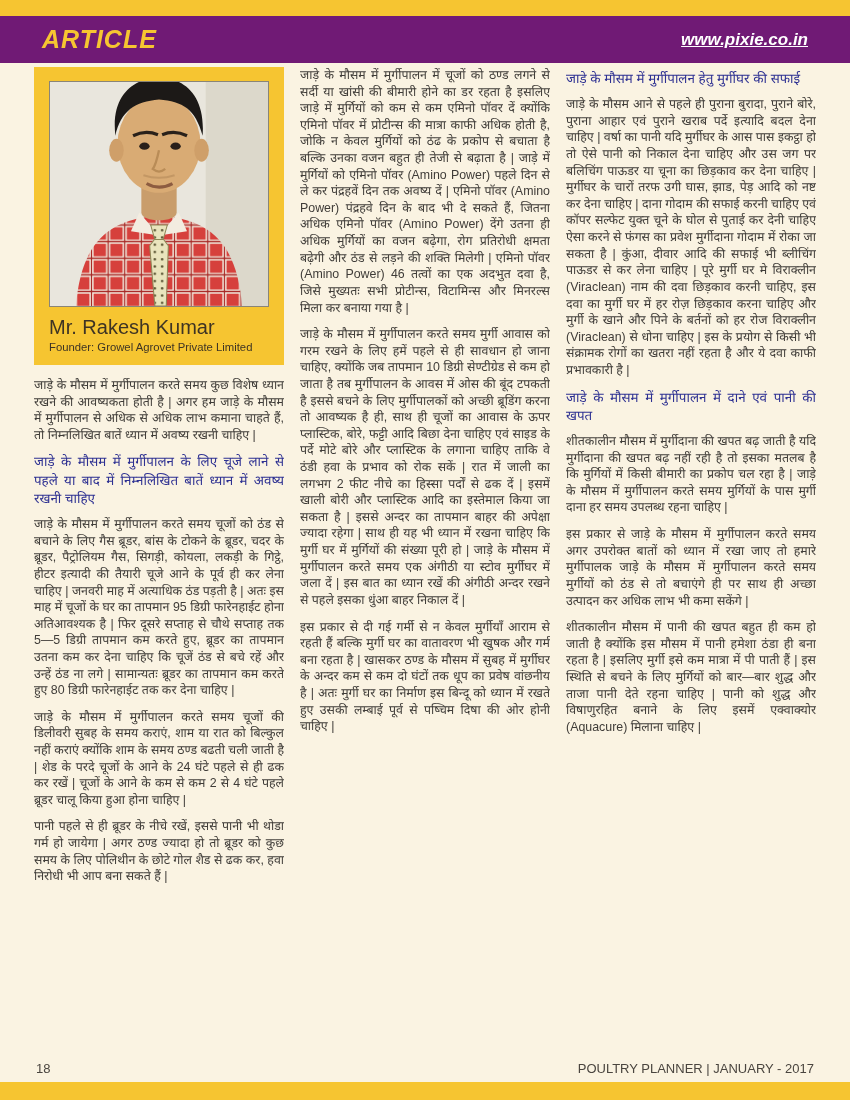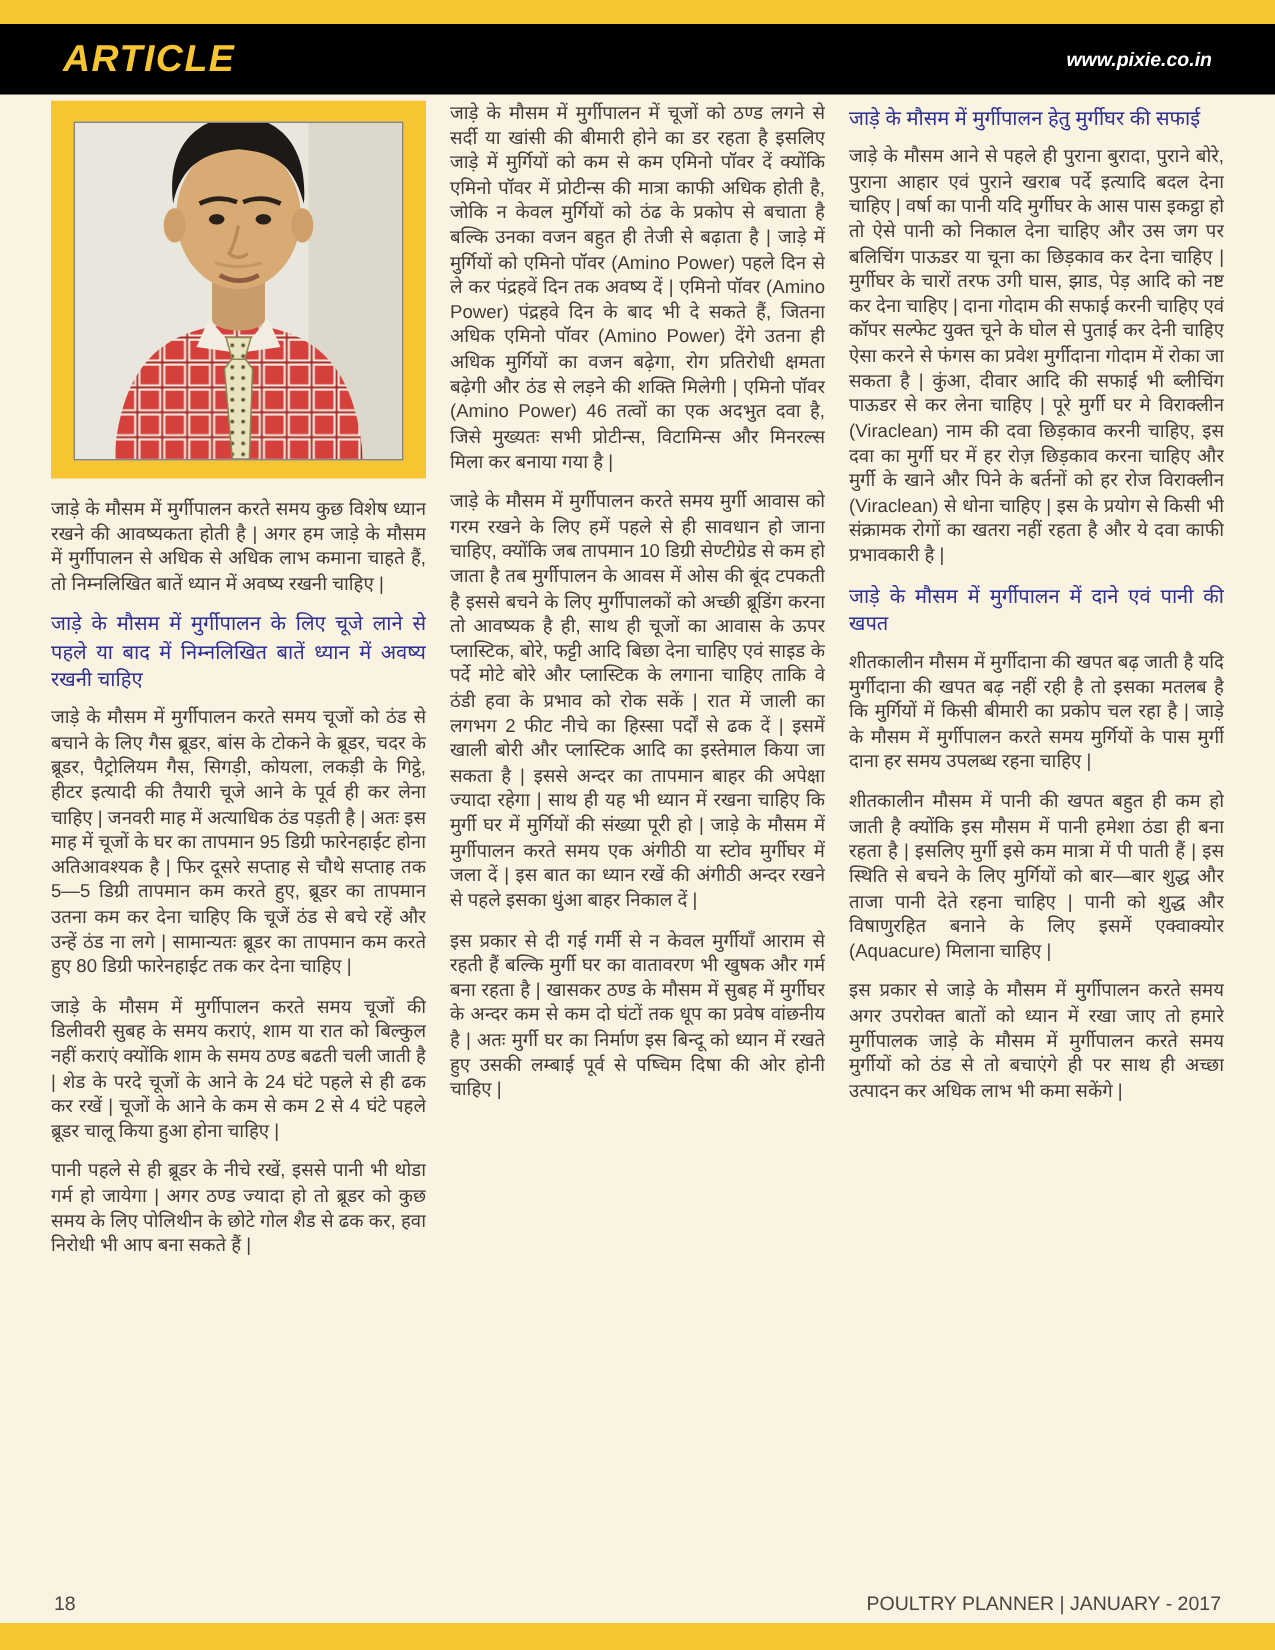--- a/index.html
+++ b/index.html
@@ -4,30 +4,31 @@
 <style>
   html,body{margin:0;padding:0;background:#888;}
   .page{
     position:relative;width:850px;height:1100px;margin:0 auto;
     background:#faf3e2;overflow:hidden;
     font-family:"Liberation Sans","DejaVu Sans",sans-serif;
   }
   
   .bar-top{height:16px;background:#f6c531;}
   .masthead{
-    height:47px;background:#000000;display:flex;align-items:center;
+    height:47px;background:#701a75;display:flex;align-items:center;
     padding:0 42px;box-sizing:border-box;
   }
   .article-tag{
     color:#f6c531;font-size:25px;font-weight:bold;font-style:italic;
     letter-spacing:1px;
   }
   .site-url{
-    margin-left:auto;color:#ffffff;font-size:13px;font-weight:bold;
+    margin-left:auto;color:#ffffff;font-size:17px;font-weight:bold;
     font-style:italic;
+    text-decoration:underline;
   }
   
   .title{
     margin:14px 0 10px;text-align:center;color:#2e3192;
     font-size:31px;font-weight:bold;word-spacing:10px;letter-spacing:.5px;
   }
   
   .content{
     display:flex;gap:16px;padding:4px 34px 0;box-sizing:border-box;
     height:918px;
@@ -121,41 +122,45 @@
             <path d="M108 65 q12 -5 24 1" stroke="#2a211a" stroke-width="3" fill="none"></path>
             <ellipse cx="91" cy="76" rx="5" ry="3.4" fill="#2a201a"></ellipse>
             <ellipse cx="121" cy="76" rx="5" ry="3.4" fill="#2a201a"></ellipse>
 
             <path d="M105 80 q-3 14 -6 18 q6 5 12 0" stroke="#b98c57" stroke-width="2.2" fill="none"></path>
 
             <path d="M93 112 q12 7 25 0" stroke="#8d5c40" stroke-width="3" fill="none"></path>
             <path d="M90 104 q15 5 30 0" stroke="#c39764" stroke-width="2" fill="none"></path>
           </svg>
         </div>
+        <figcaption>
+          <div class="author-name">Mr. Rakesh Kumar</div>
+          <div class="author-role">Founder: Growel Agrovet Private Limited</div>
+        </figcaption>
       </figure>
       <p>जाड़े के मौसम में मुर्गीपालन करते समय कुछ विशेष ध्यान रखने की आवष्यकता होती है | अगर हम जाड़े के मौसम में मुर्गीपालन से अधिक से अधिक लाभ कमाना चाहते हैं, तो निम्नलिखित बातें ध्यान में अवष्य रखनी चाहिए |</p>
       <h3>जाड़े के मौसम में मुर्गीपालन के लिए चूजे लाने से पहले या बाद में निम्नलिखित बातें ध्यान में अवष्य रखनी चाहिए</h3>
       <p>जाड़े के मौसम में मुर्गीपालन करते समय चूजों को ठंड से बचाने के लिए गैस ब्रूडर, बांस के टोकने के ब्रूडर, चदर के ब्रूडर, पैट्रोलियम गैस, सिगड़ी, कोयला, लकड़ी के गिट्ठे, हीटर इत्यादी की तैयारी चूजे आने के पूर्व ही कर लेना चाहिए | जनवरी माह में अत्याधिक ठंड पड़ती है | अतः इस माह में चूजों के घर का तापमान 95 डिग्री फारेनहाईट होना अतिआवश्यक है | फिर दूसरे सप्ताह से चौथे सप्ताह तक 5—5 डिग्री तापमान कम करते हुए, ब्रूडर का तापमान उतना कम कर देना चाहिए कि चूजें ठंड से बचे रहें और उन्हें ठंड ना लगे | सामान्यतः ब्रूडर का तापमान कम करते हुए 80 डिग्री फारेनहाईट तक कर देना चाहिए |</p>
       <p>जाड़े के मौसम में मुर्गीपालन करते समय चूजों की डिलीवरी सुबह के समय कराएं, शाम या रात को बिल्कुल नहीं कराएं क्योंकि शाम के समय ठण्ड बढती चली जाती है | शेड के परदे चूजों के आने के 24 घंटे पहले से ही ढक कर रखें | चूजों के आने के कम से कम 2 से 4 घंटे पहले ब्रूडर चालू किया हुआ होना चाहिए |</p>
       <p>पानी पहले से ही ब्रूडर के नीचे रखें, इससे पानी भी थोडा गर्म हो जायेगा | अगर ठण्ड ज्यादा हो तो ब्रूडर को कुछ समय के लिए पोलिथीन के छोटे गोल शैड से ढक कर, हवा निरोधी भी आप बना सकते हैं |</p>
     </section>
 
     <section class="col">
       <p>जाड़े के मौसम में मुर्गीपालन में चूजों को ठण्ड लगने से सर्दी या खांसी की बीमारी होने का डर रहता है इसलिए जाड़े में मुर्गियों को कम से कम एमिनो पॉवर दें क्योंकि एमिनो पॉवर में प्रोटीन्स की मात्रा काफी अधिक होती है, जोकि न केवल मुर्गियों को ठंढ के प्रकोप से बचाता है बल्कि उनका वजन बहुत ही तेजी से बढ़ाता है | जाड़े में मुर्गियों को एमिनो पॉवर (Amino Power) पहले दिन से ले कर पंद्रहवें दिन तक अवष्य दें | एमिनो पॉवर (Amino Power) पंद्रहवे दिन के बाद भी दे सकते हैं, जितना अधिक एमिनो पॉवर (Amino Power) देंगे उतना ही अधिक मुर्गियों का वजन बढ़ेगा, रोग प्रतिरोधी क्षमता बढ़ेगी और ठंड से लड़ने की शक्ति मिलेगी | एमिनो पॉवर (Amino Power) 46 तत्वों का एक अदभुत दवा है, जिसे मुख्यतः सभी प्रोटीन्स, विटामिन्स और मिनरल्स मिला कर बनाया गया है |</p>
       <p>जाड़े के मौसम में मुर्गीपालन करते समय मुर्गी आवास को गरम रखने के लिए हमें पहले से ही सावधान हो जाना चाहिए, क्योंकि जब तापमान 10 डिग्री सेण्टीग्रेड से कम हो जाता है तब मुर्गीपालन के आवस में ओस की बूंद टपकती है इससे बचने के लिए मुर्गीपालकों को अच्छी ब्रूडिंग करना तो आवष्यक है ही, साथ ही चूजों का आवास के ऊपर प्लास्टिक, बोरे, फट्टी आदि बिछा देना चाहिए एवं साइड के पर्दे मोटे बोरे और प्लास्टिक के लगाना चाहिए ताकि वे ठंडी हवा के प्रभाव को रोक सकें | रात में जाली का लगभग 2 फीट नीचे का हिस्सा पर्दों से ढक दें | इसमें खाली बोरी और प्लास्टिक आदि का इस्तेमाल किया जा सकता है | इससे अन्दर का तापमान बाहर की अपेक्षा ज्यादा रहेगा | साथ ही यह भी ध्यान में रखना चाहिए कि मुर्गी घर में मुर्गियों की संख्या पूरी हो | जाड़े के मौसम में मुर्गीपालन करते समय एक अंगीठी या स्टोव मुर्गीघर में जला दें | इस बात का ध्यान रखें की अंगीठी अन्दर रखने से पहले इसका धुंआ बाहर निकाल दें |</p>
       <p>इस प्रकार से दी गई गर्मी से न केवल मुर्गीयाँ आराम से रहती हैं बल्कि मुर्गी घर का वातावरण भी खुषक और गर्म बना रहता है | खासकर ठण्ड के मौसम में सुबह में मुर्गीघर के अन्दर कम से कम दो घंटों तक धूप का प्रवेष वांछनीय है | अतः मुर्गी घर का निर्माण इस बिन्दू को ध्यान में रखते हुए उसकी लम्बाई पूर्व से पष्चिम दिषा की ओर होनी चाहिए |</p>
     </section>
 
     <section class="col">
       <h3>जाड़े के मौसम में मुर्गीपालन हेतु मुर्गीघर की सफाई</h3>
       <p>जाड़े के मौसम आने से पहले ही पुराना बुरादा, पुराने बोरे, पुराना आहार एवं पुराने खराब पर्दे इत्यादि बदल देना चाहिए | वर्षा का पानी यदि मुर्गीघर के आस पास इकट्ठा हो तो ऐसे पानी को निकाल देना चाहिए और उस जग पर बलिचिंग पाऊडर या चूना का छिड़काव कर देना चाहिए | मुर्गीघर के चारों तरफ उगी घास, झाड, पेड़ आदि को नष्ट कर देना चाहिए | दाना गोदाम की सफाई करनी चाहिए एवं कॉपर सल्फेट युक्त चूने के घोल से पुताई कर देनी चाहिए ऐसा करने से फंगस का प्रवेश मुर्गीदाना गोदाम में रोका जा सकता है | कुंआ, दीवार आदि की सफाई भी ब्लीचिंग पाऊडर से कर लेना चाहिए | पूरे मुर्गी घर मे विराक्लीन (Viraclean) नाम की दवा छिड़काव करनी चाहिए, इस दवा का मुर्गी घर में हर रोज़ छिड़काव करना चाहिए और मुर्गी के खाने और पिने के बर्तनों को हर रोज विराक्लीन (Viraclean) से धोना चाहिए | इस के प्रयोग से किसी भी संक्रामक रोगों का खतरा नहीं रहता है और ये दवा काफी प्रभावकारी है |</p>
       <h3>जाड़े के मौसम में मुर्गीपालन में दाने एवं पानी की खपत</h3>
       <p>शीतकालीन मौसम में मुर्गीदाना की खपत बढ़ जाती है यदि मुर्गीदाना की खपत बढ़ नहीं रही है तो इसका मतलब है कि मुर्गियों में किसी बीमारी का प्रकोप चल रहा है | जाड़े के मौसम में मुर्गीपालन करते समय मुर्गियों के पास मुर्गी दाना हर समय उपलब्ध रहना चाहिए |</p>
+      <p>इस प्रकार से जाड़े के मौसम में मुर्गीपालन करते समय अगर उपरोक्त बातों को ध्यान में रखा जाए तो हमारे मुर्गीपालक जाड़े के मौसम में मुर्गीपालन करते समय मुर्गीयों को ठंड से तो बचाएंगे ही पर साथ ही अच्छा उत्पादन कर अधिक लाभ भी कमा सकेंगे |</p>
       <p>शीतकालीन मौसम में पानी की खपत बहुत ही कम हो जाती है क्योंकि इस मौसम में पानी हमेशा ठंडा ही बना रहता है | इसलिए मुर्गी इसे कम मात्रा में पी पाती हैं | इस स्थिति से बचने के लिए मुर्गियों को बार—बार शुद्ध और ताजा पानी देते रहना चाहिए | पानी को शुद्ध और विषाणुरहित बनाने के लिए इसमें एक्वाक्योर (Aquacure) मिलाना चाहिए |</p>
-      <p>इस प्रकार से जाड़े के मौसम में मुर्गीपालन करते समय अगर उपरोक्त बातों को ध्यान में रखा जाए तो हमारे मुर्गीपालक जाड़े के मौसम में मुर्गीपालन करते समय मुर्गीयों को ठंड से तो बचाएंगे ही पर साथ ही अच्छा उत्पादन कर अधिक लाभ भी कमा सकेंगे |</p>
     </section>
 
   </main>
 
   <footer class="footer">
     <span>18</span>
     <span>POULTRY PLANNER | JANUARY - 2017</span>
   </footer>
 
   <div class="bar-bottom"></div>

